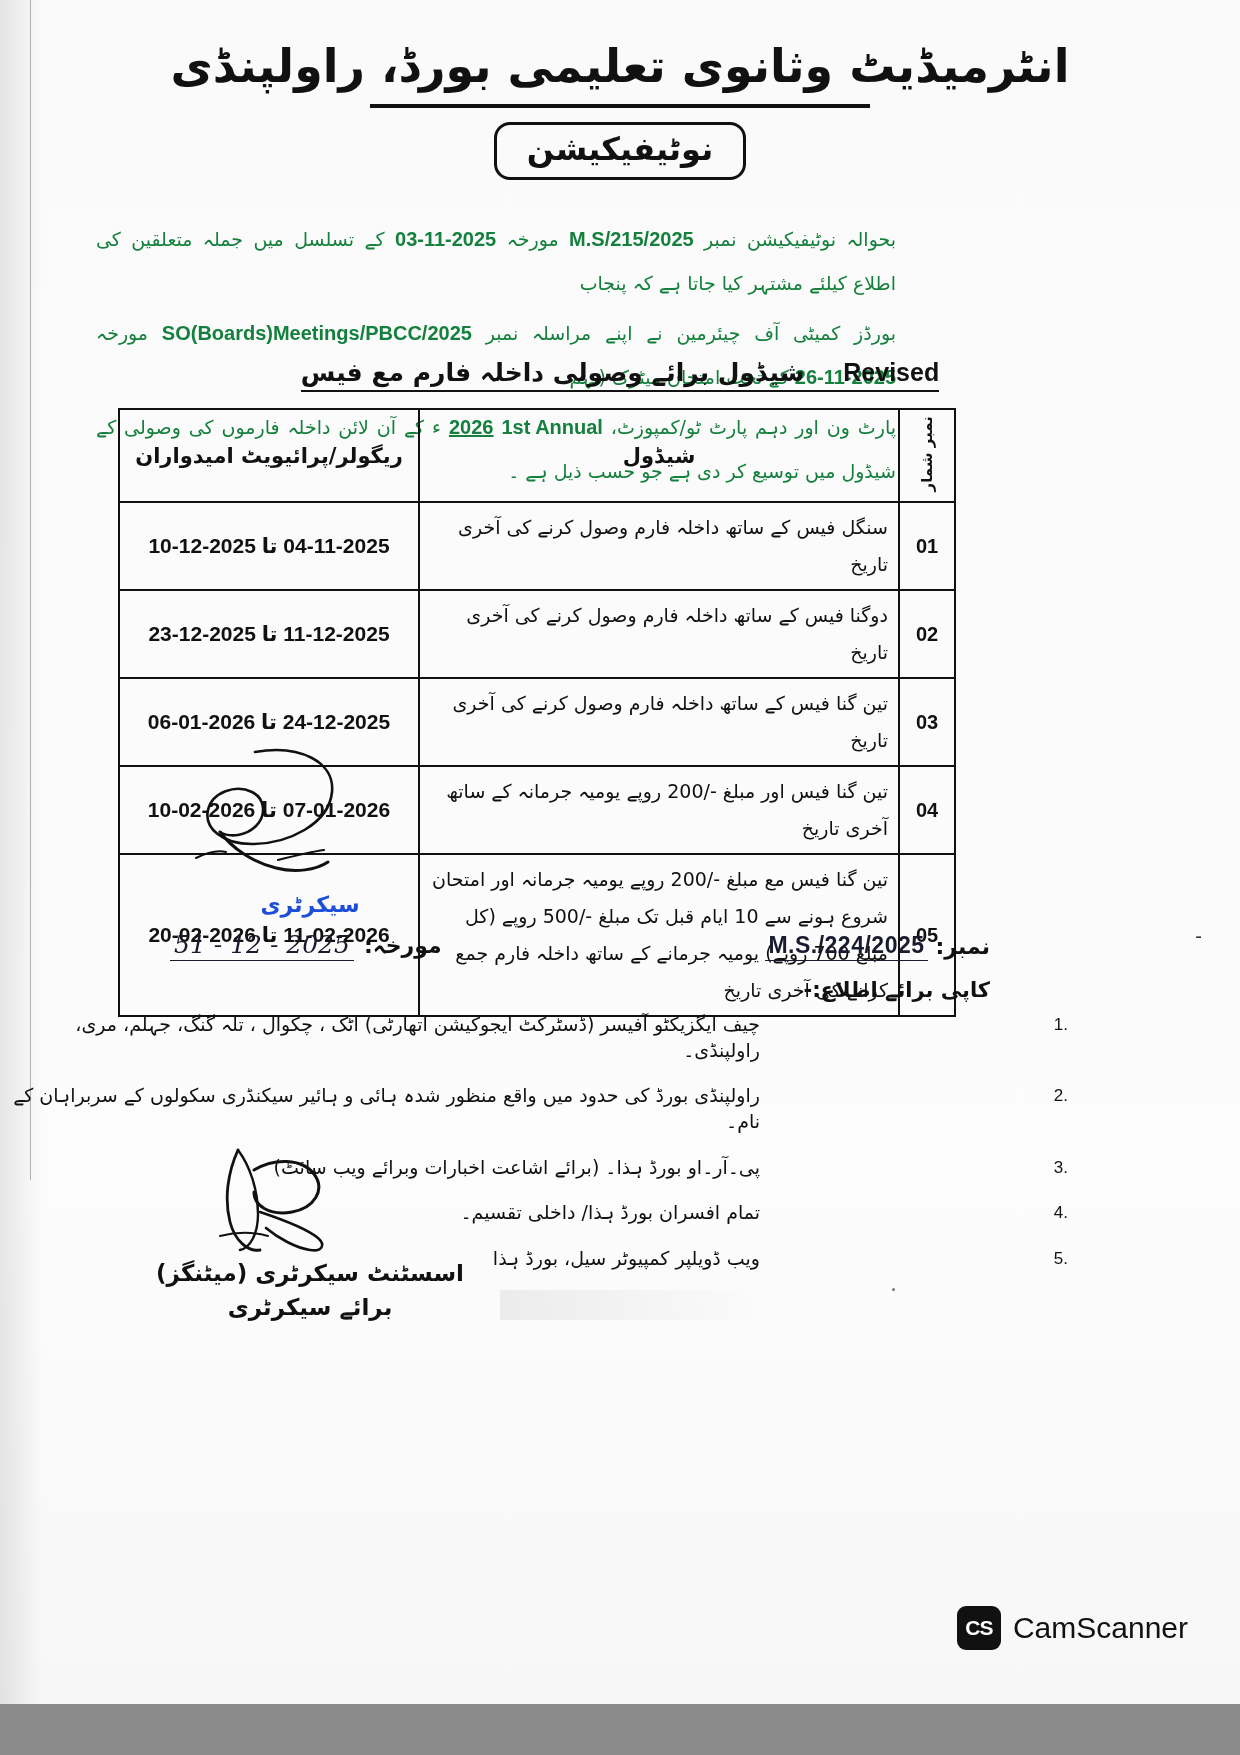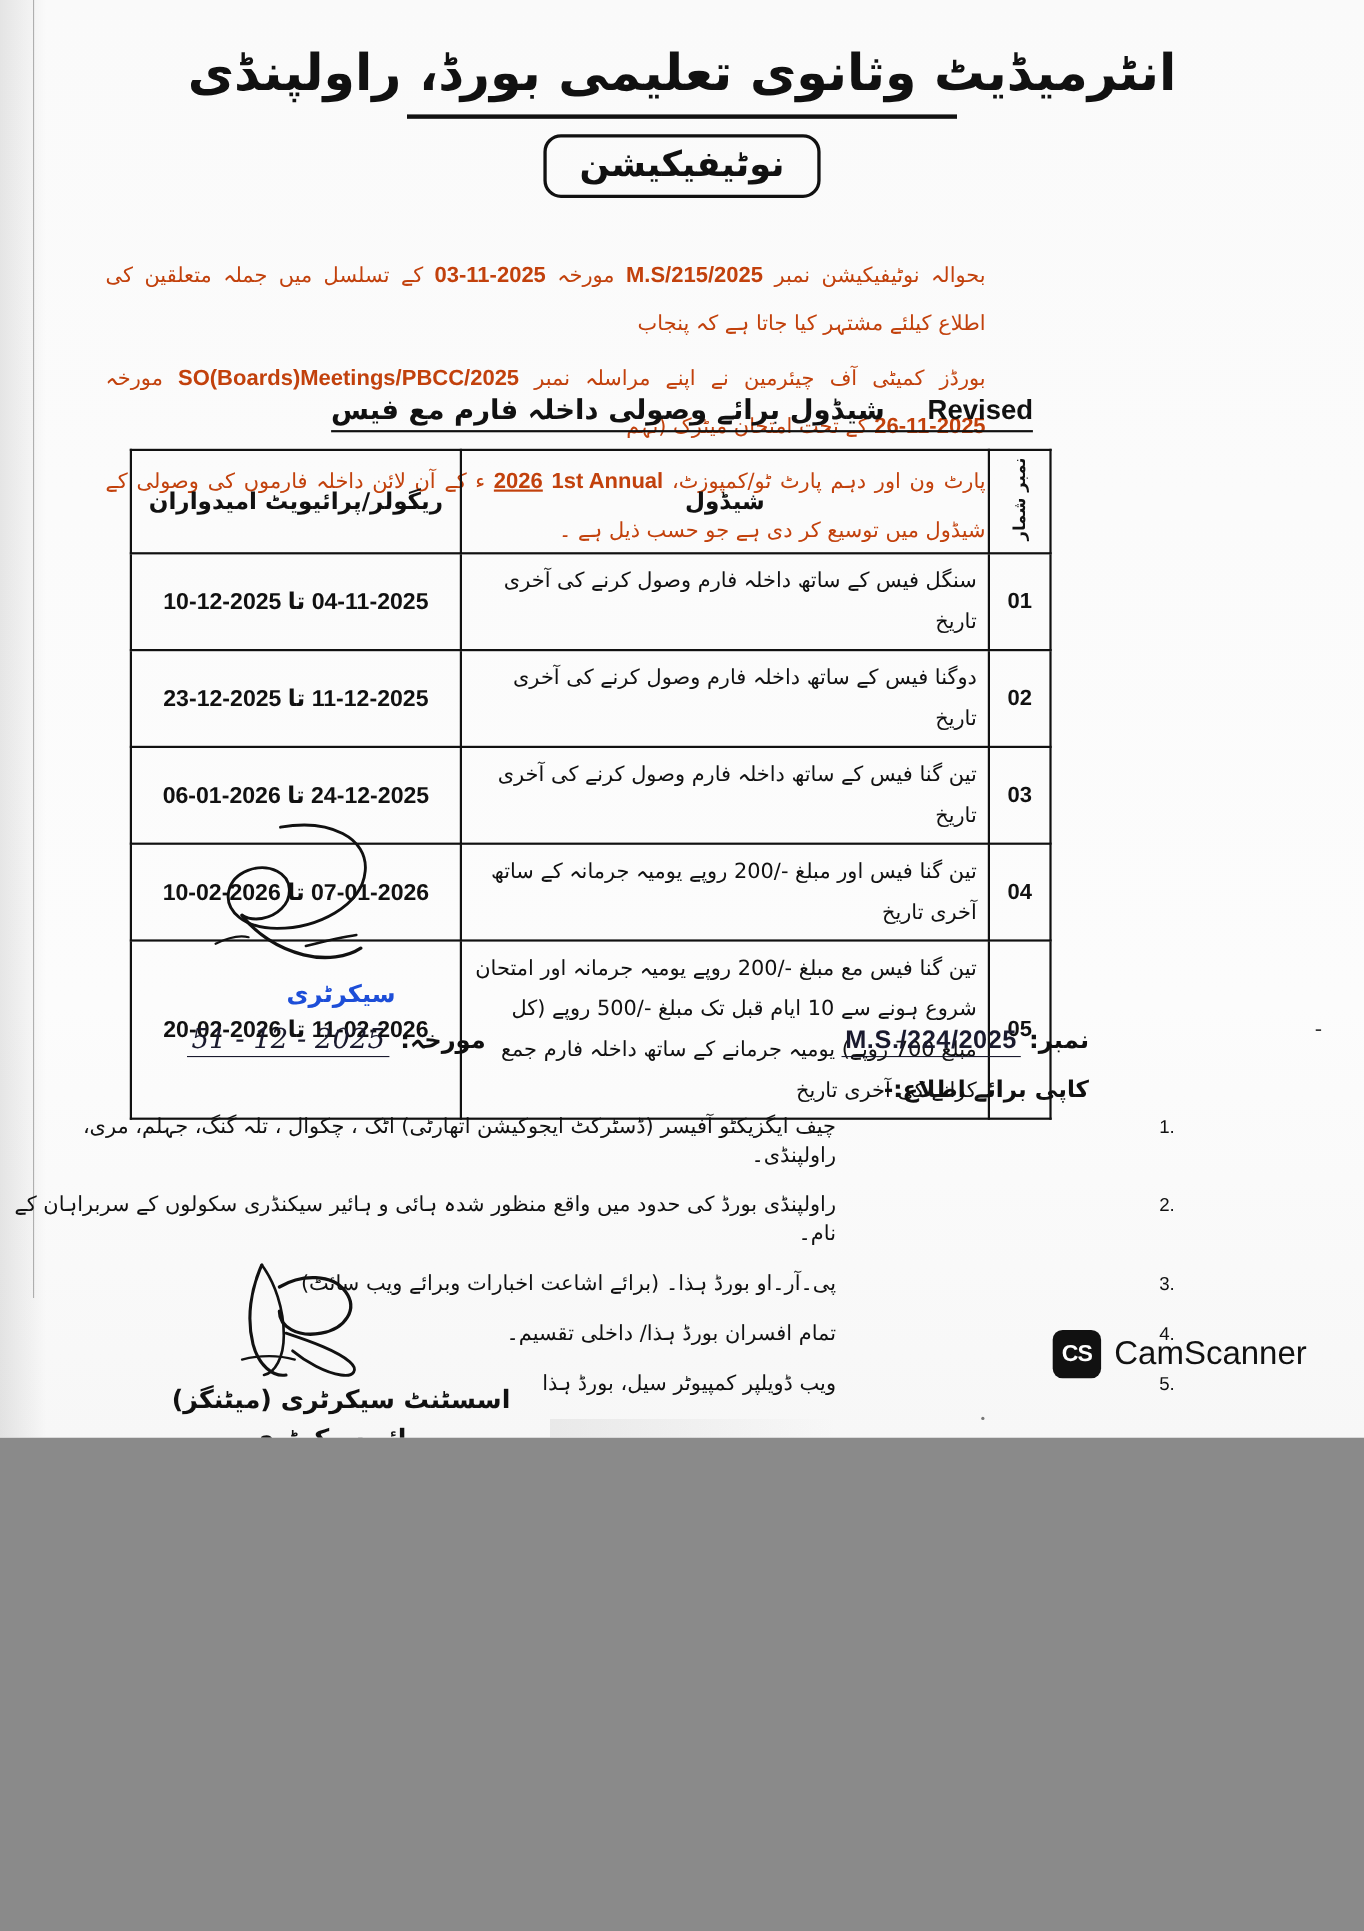--- a/index.html
+++ b/index.html
@@ -1,20 +1,20 @@
 <!DOCTYPE html>
 <html><head>
 <meta charset="utf-8">
 <style>
   html,body{margin:0;padding:0;background:#8a8a8a;}
   body{font-family:"Liberation Sans",sans-serif;}
 
   .page{
     position:relative;
-    width:1240px;height:1307px;
+    width:1240px;height:1704px;
     background:#ffffff;
     margin:0 auto;
     overflow:hidden;
   }
   
   .scan-tint{
     position:absolute;inset:0;
     background:
       linear-gradient(90deg,rgba(150,150,150,.22) 0px,rgba(255,255,255,0) 42px),
       linear-gradient(180deg,rgba(250,250,250,1) 0%,rgba(252,252,252,1) 70%,rgba(247,247,247,1) 100%);
@@ -43,22 +43,22 @@
   }
   .notif-box{
     display:inline-block;margin-top:14px;
     border:3px solid #111;border-radius:16px;
     padding:5px 30px 9px 30px;
     font-size:32px;font-weight:700;color:#111;line-height:1.2;
   }
 
   
   .body-para{
-    position:absolute;top:228px;left:96px;width:800px;
-    font-size:19px;line-height:44px;color:#c2410c;text-align:justify;
+    position:absolute;top:217px;left:96px;width:800px;
+    font-size:19px;line-height:44px;color:#15803d;text-align:justify;
   }
   .body-para p{margin:0 0 6px 0;}
   .ltr{direction:ltr;unicode-bidi:isolate;display:inline-block;font-family:"Liberation Sans",sans-serif;font-weight:700;font-size:20px;}
   .udl{text-decoration:underline;}
 
   
   .revised-head{
     position:absolute;top:358px;left:0;width:100%;text-align:center;
     font-size:25px;font-weight:700;color:#111;
   }

